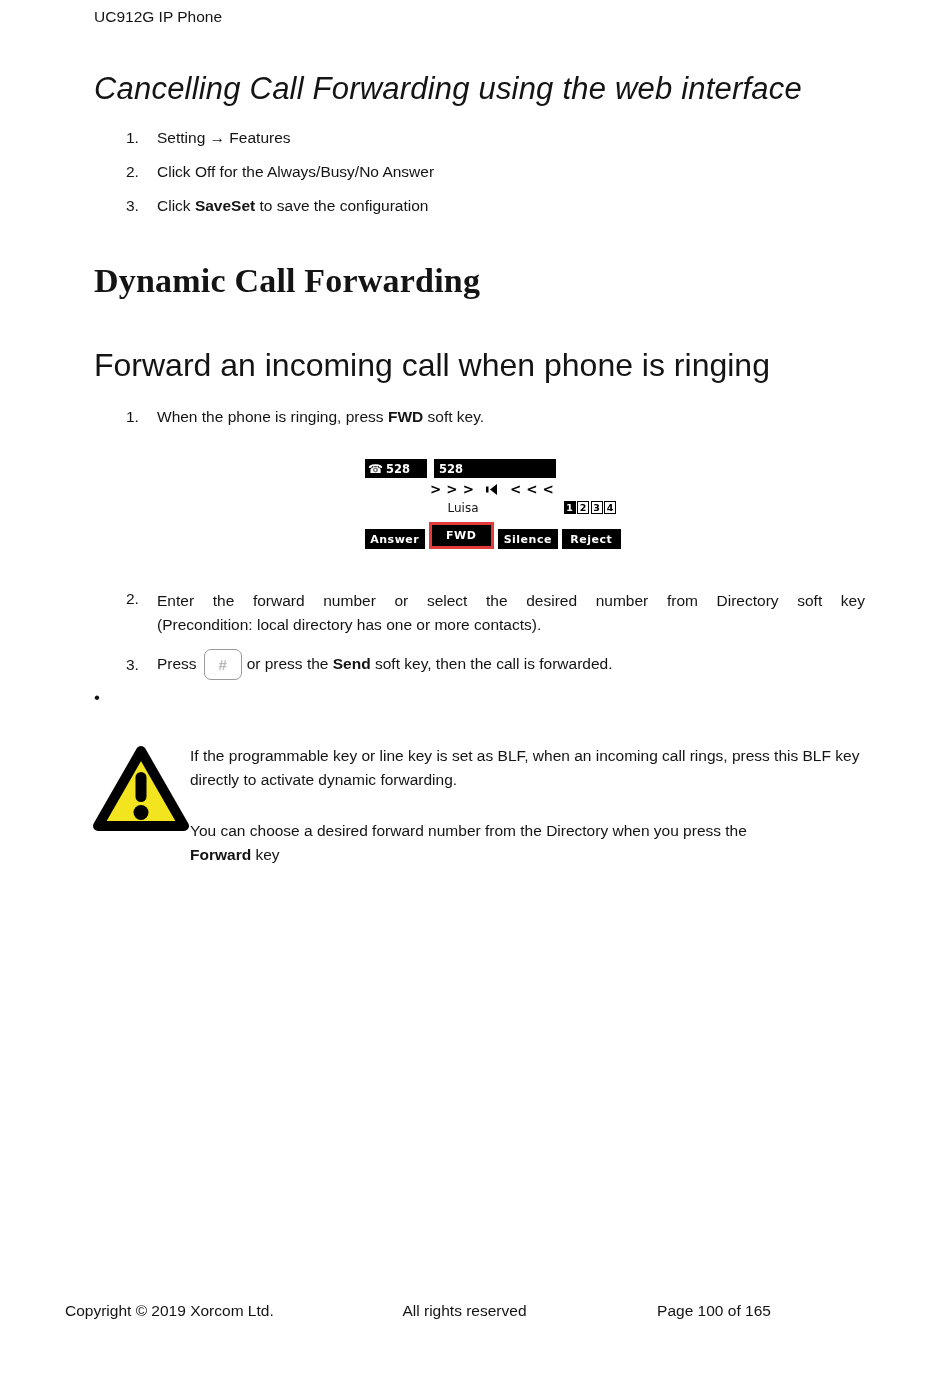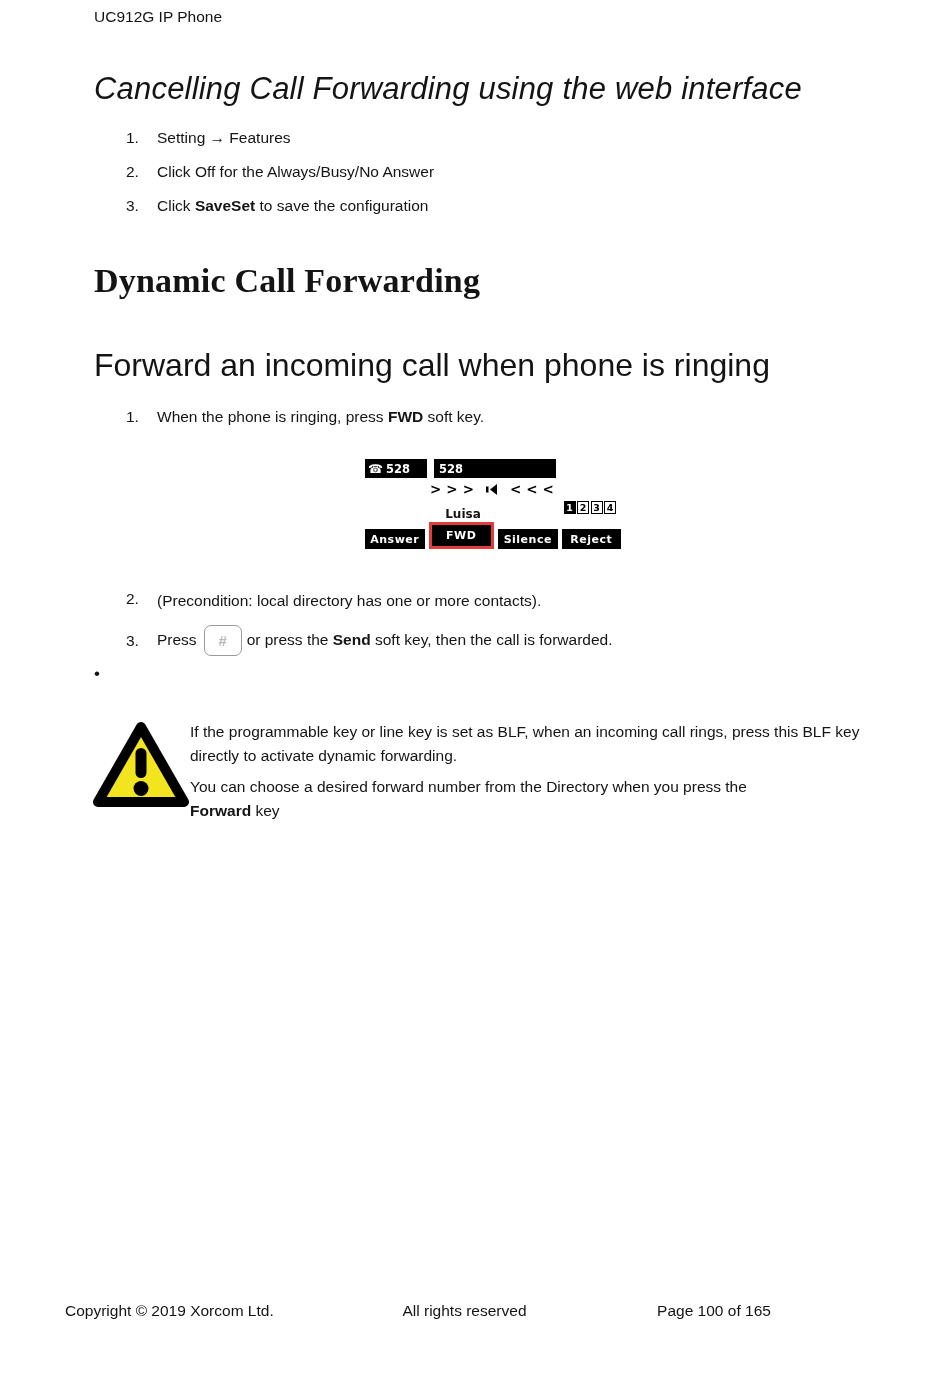--- a/index.html
+++ b/index.html
@@ -61,21 +61,21 @@
     padding-left:5px; font-size:11.5px; font-weight:bold;
   }
   .ring-row {
     height:22px; display:flex; align-items:center; justify-content:center;
     gap:7px; color:#000;
   }
   .chev { font-size:13.5px; font-weight:bold; letter-spacing:5px; padding-left:3px; }
   .mid-row { height:17px; position:relative; }
   .caller-name {
     position:absolute; left:0; right:60px; text-align:center;
-    font-size:12px; font-weight:bold; top:7px;
+    font-size:12px; font-weight:normal; top:1px;
   }
   .line-keys { position:absolute; right:5px; top:1px; display:flex; gap:1.5px; }
   .lk {
     width:12px; height:13px; border:1.5px solid #000;
     display:flex; align-items:center; justify-content:center;
     font-size:9.5px; font-weight:bold; background:#fff; color:#000;
   }
   .lk.active { background:#000; color:#fff; }
   .softkeys { display:flex; gap:4px; margin-top:5px; align-items:flex-end; height:27px; }
   .softkey {
@@ -103,21 +103,21 @@
     background:#fff; vertical-align:middle;
     margin:0 5px 0 7px;
   }
   .lone-bullet { margin-left:0; font-size:17px; line-height:19px; margin-top:8px; }
 
   
   .note { display:flex; margin-top:37px; }
   .warn-wrap { flex:0 0 98px; margin-left:-2px; }
   .note-text { flex:1; font-size:15.5px; }
   .note-text p { line-height:24px; }
-  .note-text p + p { margin-top:7px; }
+  .note-text p + p { margin-top:27px; }
 
   
   .footer {
     position:absolute; left:65px; right:86px; top:1301px;
     display:flex; font-size:15.5px; line-height:19px;
   }
   .footer .f-left { width:300px; }
   .footer .f-mid { flex:1; text-align:center; }
   .footer .f-right { width:300px; text-align:center; }
 </style>
@@ -191,20 +191,21 @@
         </span>
       <span class="sk-cell">
           <span class="softkey">Reject</span>
         </span>
     </div>
   </div>
 
   <div class="step-row after-img">
     <span class="step-num">2.</span>
     <span class="step-text">
+      <span class="just-line" style="display:block;">Enter the forward number or select the desired number from Directory soft key</span>
       <span class="plain-line" style="display:block;">(Precondition: local directory has one or more contacts).</span>
     </span>
   </div>
 
   <div class="step-row step3-row">
     <span class="step-num">3.</span>
     <span class="step-text"><span>Press</span><span class="hash-key">#</span><span>or press the </span><b>Send</b><span> soft key, then the call is forwarded.</span></span>
   </div>
 
   <div class="lone-bullet">•</div>

